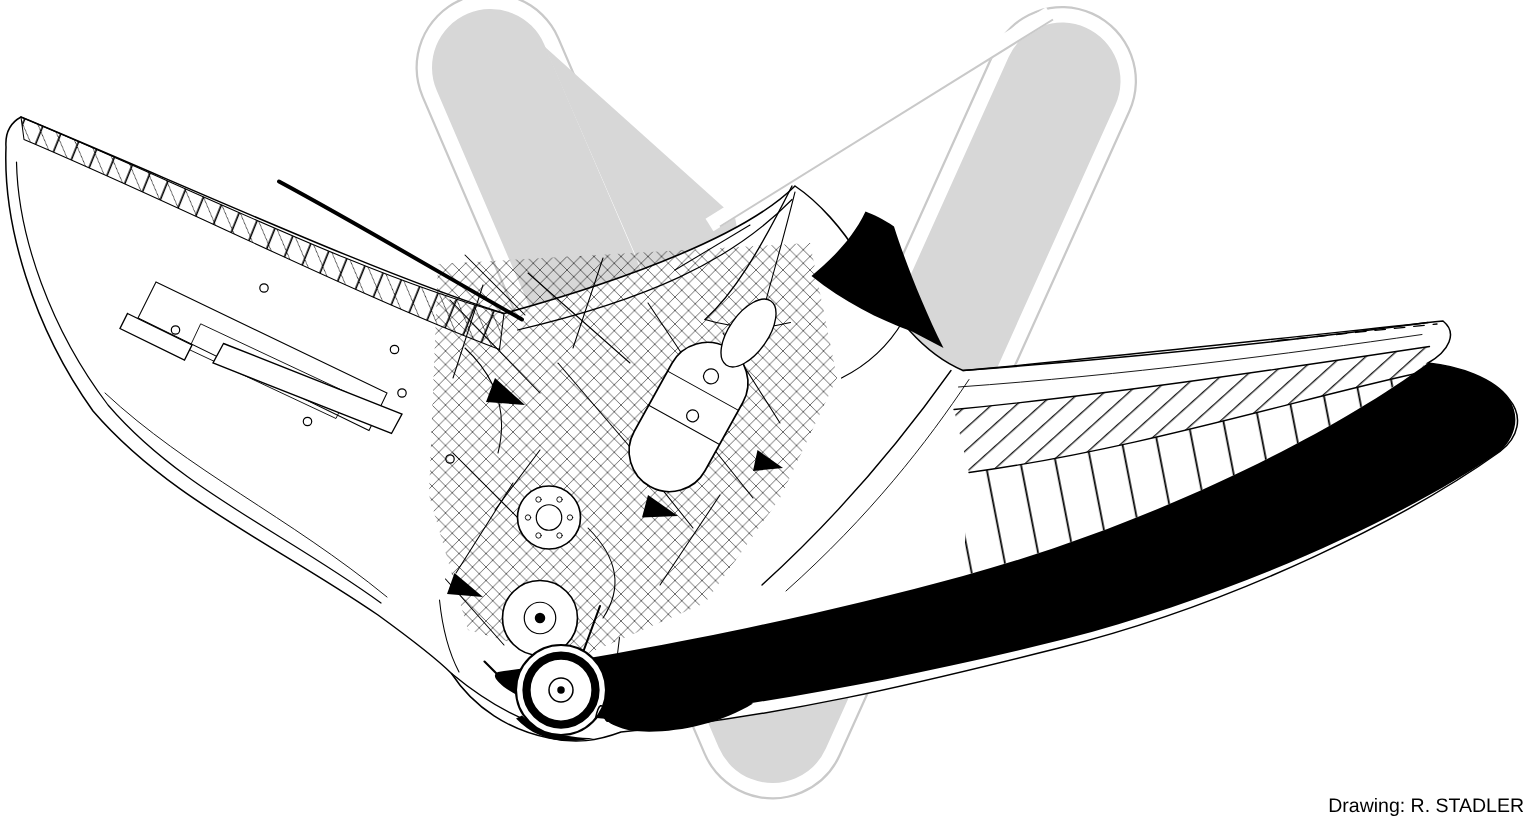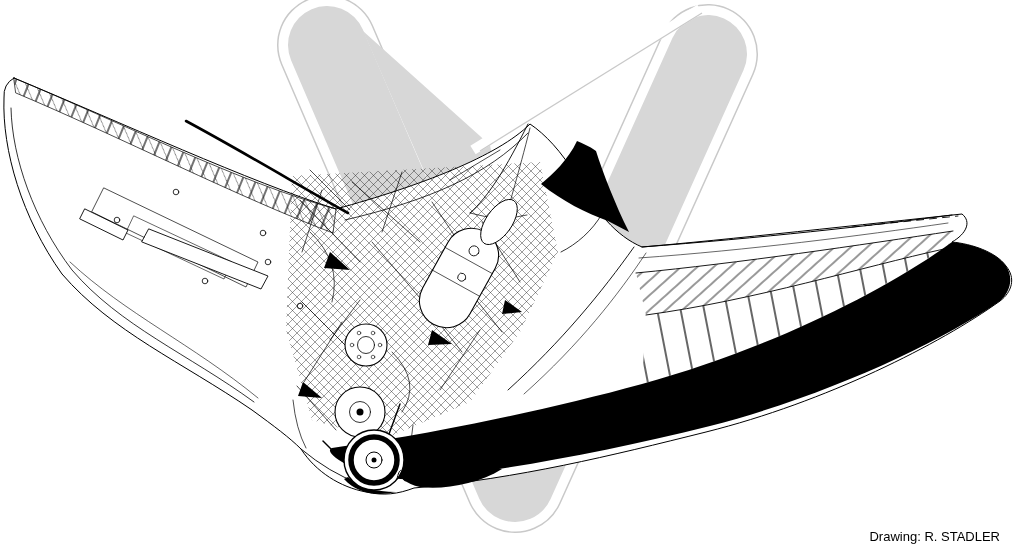--- a/index.html
+++ b/index.html
@@ -6,21 +6,21 @@
     --paper:#ffffff; --ink:#000000; --watermark:#d7d7d7; --watermark_outline:#c9c9c9;
   }
   html,body{margin:0;padding:0;background:var(--paper);}
   .stage{
     position:relative; width:1024px; height:548px; overflow:hidden;
     background:var(--paper);
     font-family:"Liberation Sans", sans-serif;
   }
   .stage svg{position:absolute;left:0;top:0;}
   .credit{
-    position:absolute; right:24px; bottom:5px;
+    position:absolute; right:8px; bottom:5px;
     font-size:13px; line-height:1; color:var(--ink);
     font-family:"Liberation Sans", sans-serif;
     margin-left:36px;
   }
   .wm-core{stroke:var(--watermark);}
   .wm-fill{fill:var(--watermark);}
   .wm-rim{stroke:var(--watermark_outline);}
 </style>
 </head>
 <body>

